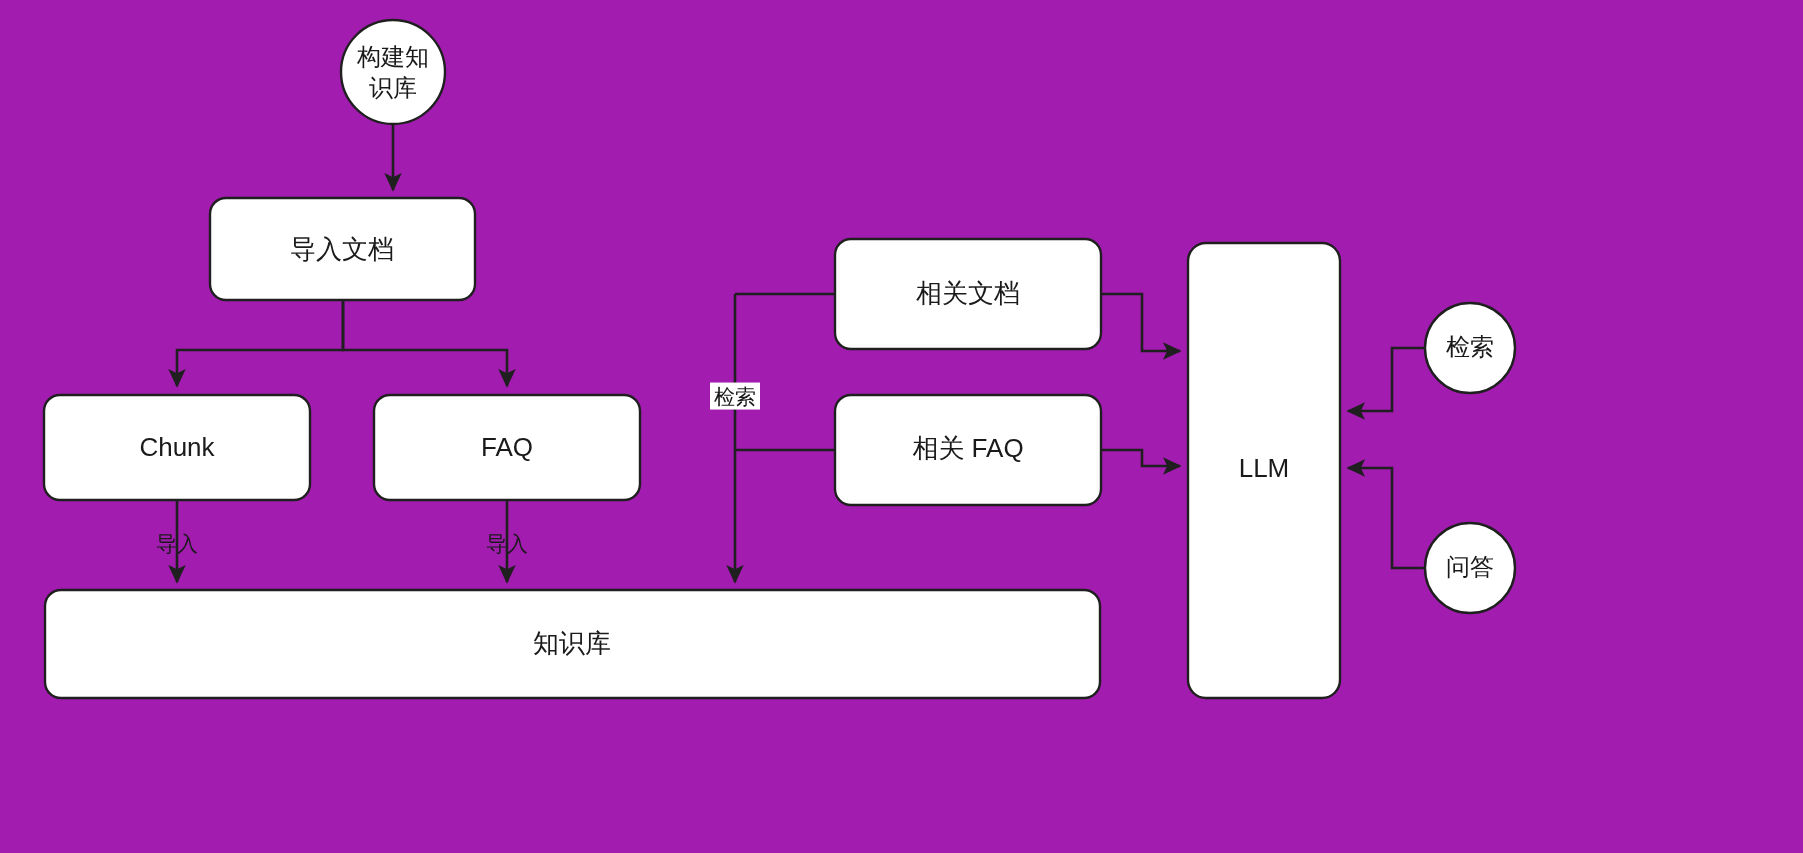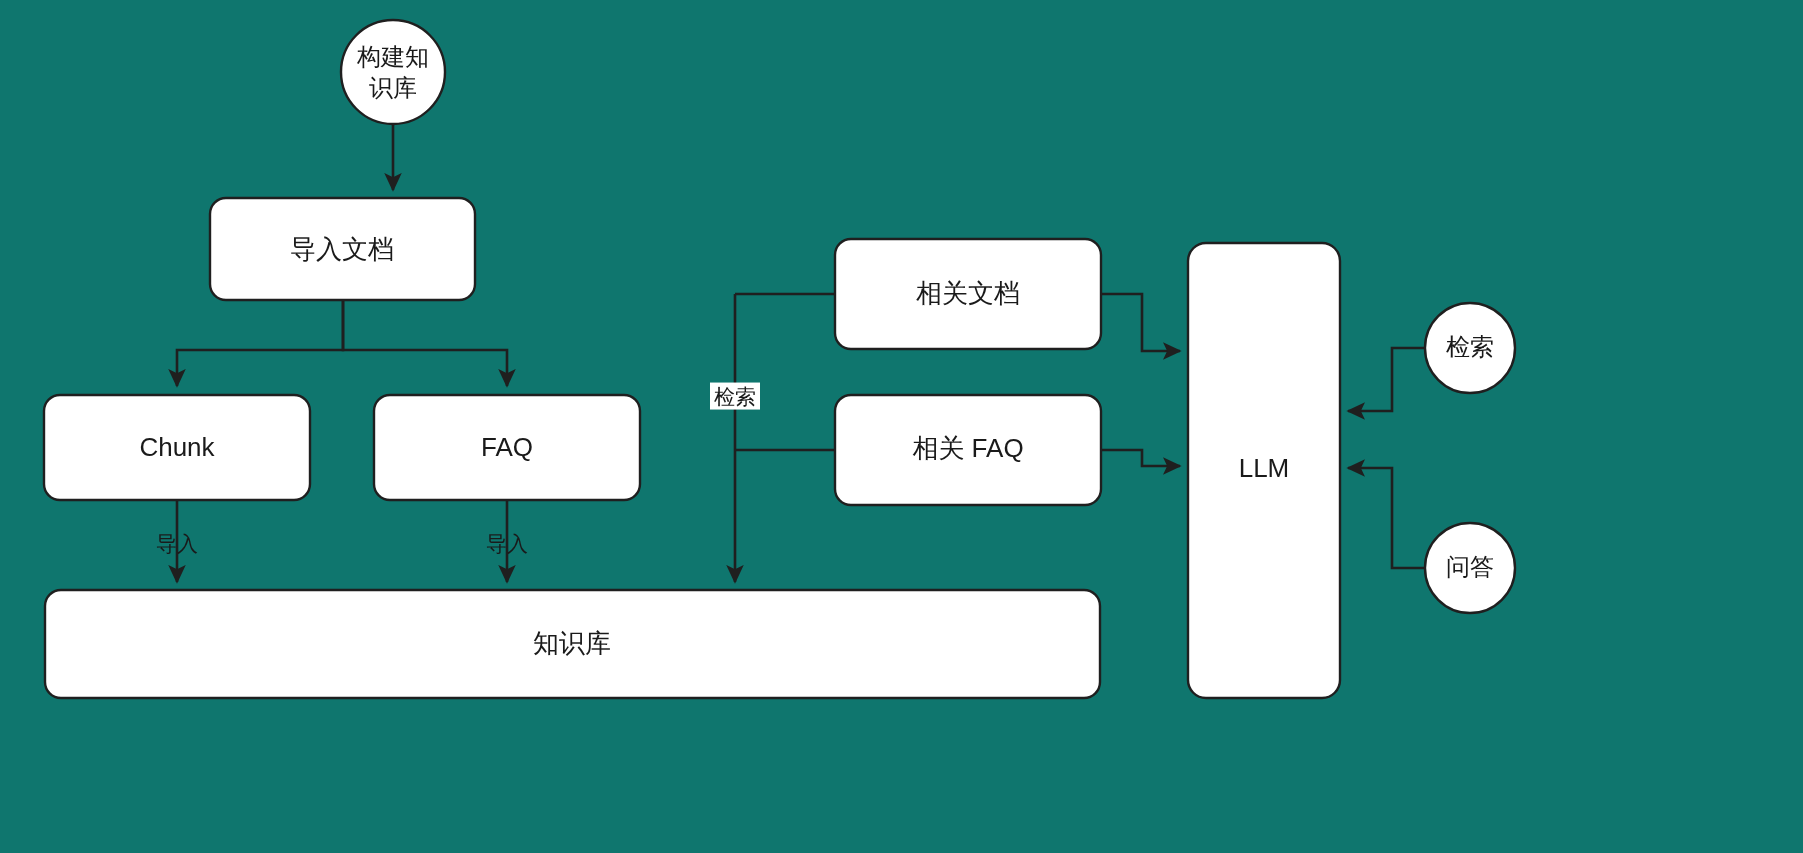--- a/index.html
+++ b/index.html
@@ -10,21 +10,21 @@
   body {
     width: 1803px;
     height: 853px;
     font-family: "Liberation Sans", "DejaVu Sans", sans-serif;
     overflow: hidden;
   }
   #diagram-root {
     position: relative;
     width: 1803px;
     height: 853px;
-    background: #0f766e;
+    background: #a21caf;
   }
   svg#flowchart {
     display: block;
     width: 1803px;
     height: 853px;
   }
   .node-shape {
     fill: #ffffff;
     stroke: #1f1f1f;
     stroke-width: 2.4;

